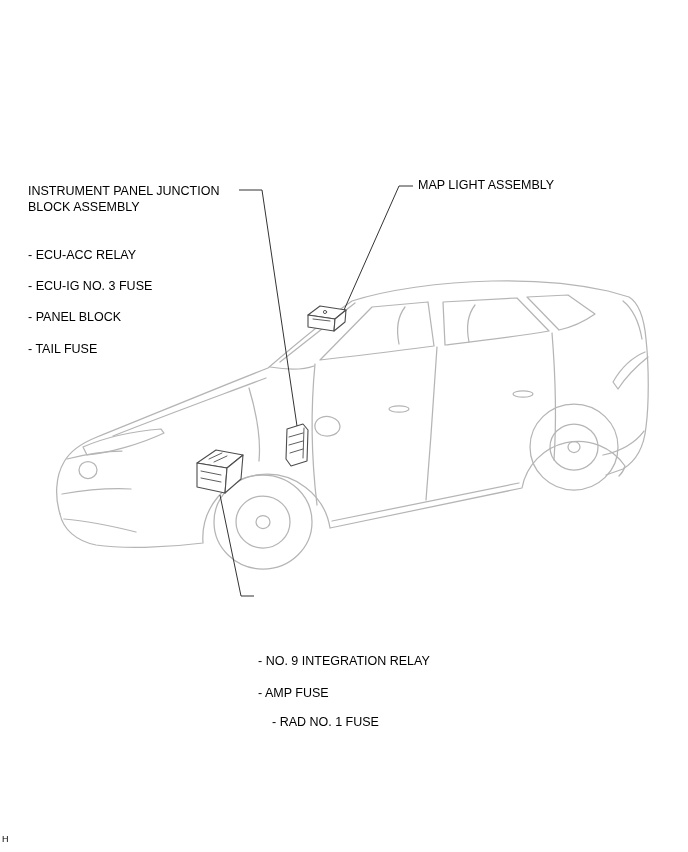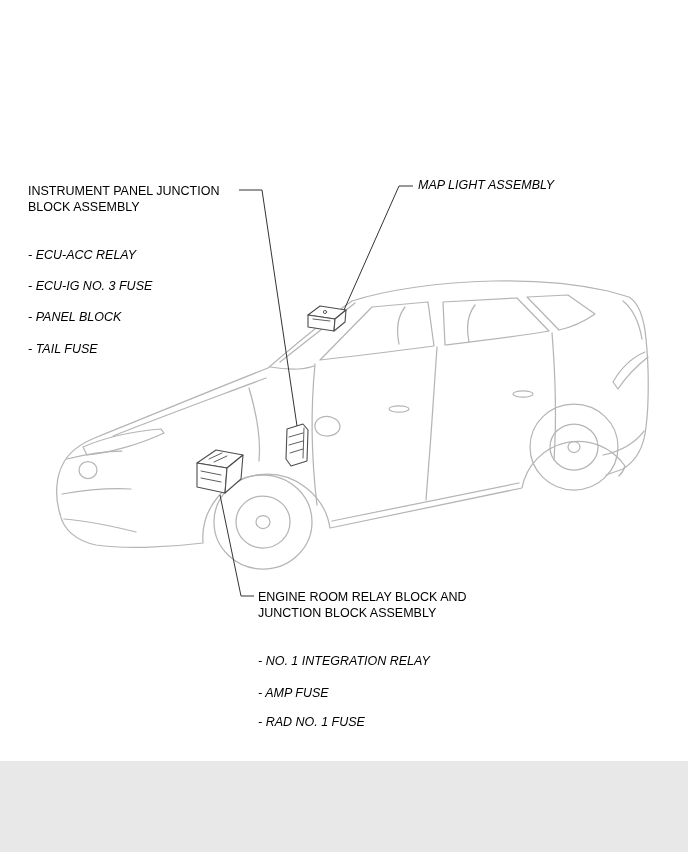--- a/index.html
+++ b/index.html
@@ -6,37 +6,37 @@
     --car-line:#b5b5b5;
     --component-line:#4d4d4d;
     --leader-line:#333333;
     --text:#000000;
     --background:#ffffff;
   }
   html,body{margin:0;padding:0;}
   body{background:#e8e8e8;font-family:"Liberation Sans", sans-serif;}
   .page{
     position:relative;
-    width:688px;height:761px;
+    width:688px;height:852px;
     background:var(--background);
     overflow:hidden;
   }
   .diagram-svg{position:absolute;left:0;top:0;width:688px;height:852px;}
   .car-stroke{stroke:var(--car-line);fill:none;stroke-width:1.25;stroke-linecap:round;stroke-linejoin:round;}
   .component-stroke{stroke:var(--component-line);fill:#ffffff;stroke-width:1.1;stroke-linecap:round;stroke-linejoin:round;}
   .component-detail{stroke:var(--component-line);fill:none;stroke-width:0.9;stroke-linecap:round;}
   .leader-stroke{stroke:var(--leader-line);fill:none;stroke-width:1;}
   .callout{
     position:absolute;
     color:var(--text);
     font-size:12.5px;
     line-height:16px;
     white-space:pre-wrap;
   }
-  .callout.oneline{white-space:nowrap;font-style:italic;}
+  .callout.oneline{white-space:nowrap;}
   .footer-mark{
     position:absolute;
     left:2px;top:834px;
     font-size:9px;
     color:var(--text);
   }
 </style>
 </head>
 <body>
 
@@ -132,19 +132,18 @@
   </svg>
 
   <div class="callout" style="left:28px;top:183px;width:200px">INSTRUMENT PANEL JUNCTION BLOCK ASSEMBLY</div>
   <div class="callout oneline" style="left:28px;top:247px">- ECU-ACC RELAY</div>
   <div class="callout oneline" style="left:28px;top:278px">- ECU-IG NO. 3 FUSE</div>
   <div class="callout oneline" style="left:28px;top:309px">- PANEL BLOCK</div>
   <div class="callout oneline" style="left:28px;top:341px">- TAIL FUSE</div>
 
   <div class="callout oneline" style="left:418px;top:177px">MAP LIGHT ASSEMBLY</div>
 
-  <div class="callout" style="left:258px;top:589px;width:275px">ENGINE ROOM RELAY BLOCK AND JUNCTION BLOCK ASSEMBLY</div>
-  <div class="callout oneline" style="left:258px;top:653px">- NO. 1 INTEGRATION RELAY</div>
+  <div class="callout oneline" style="left:258px;top:653px">- NO. 9 INTEGRATION RELAY</div>
   <div class="callout oneline" style="left:258px;top:685px">- AMP FUSE</div>
-  <div class="callout oneline" style="left:258px;top:714px">- RAD NO. 1 FUSE</div>
+  <div class="callout oneline" style="left:272px;top:714px">- RAD NO. 1 FUSE</div>
 
   <div class="footer-mark">H</div>
 </div>
 
 </body></html>

